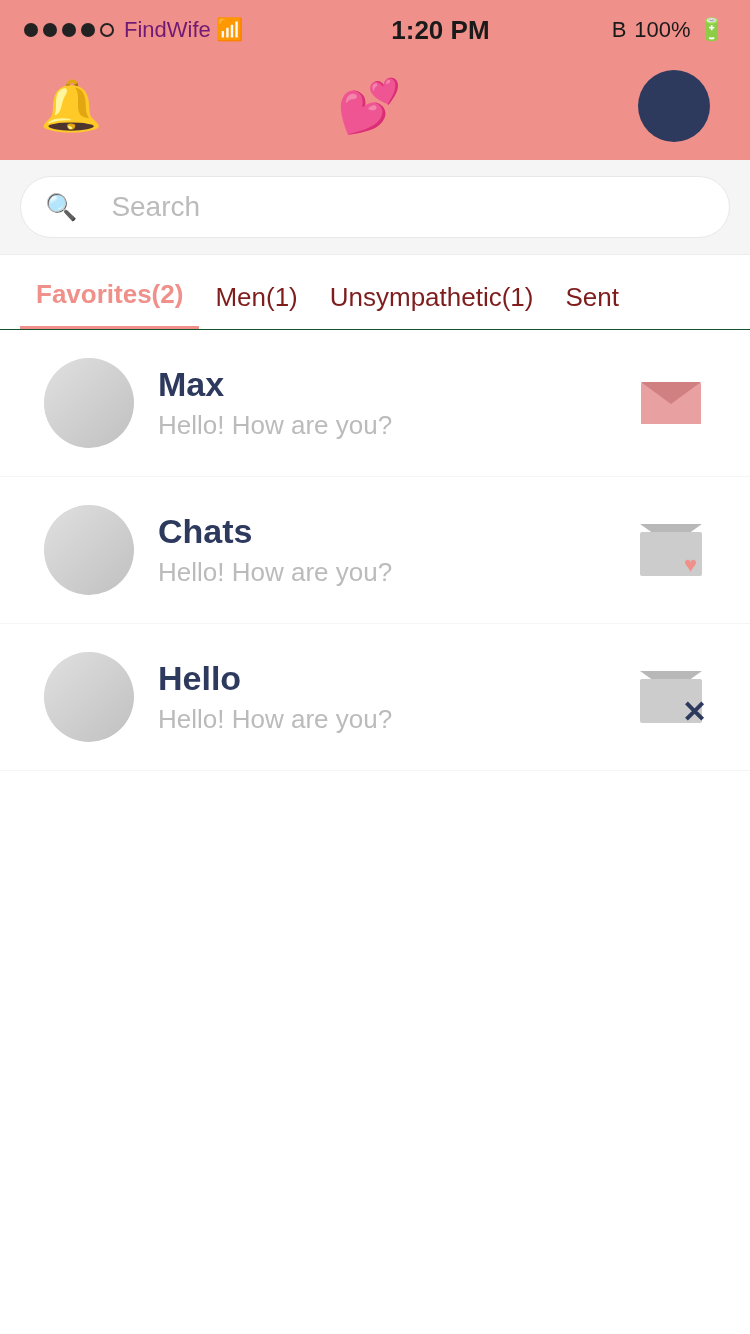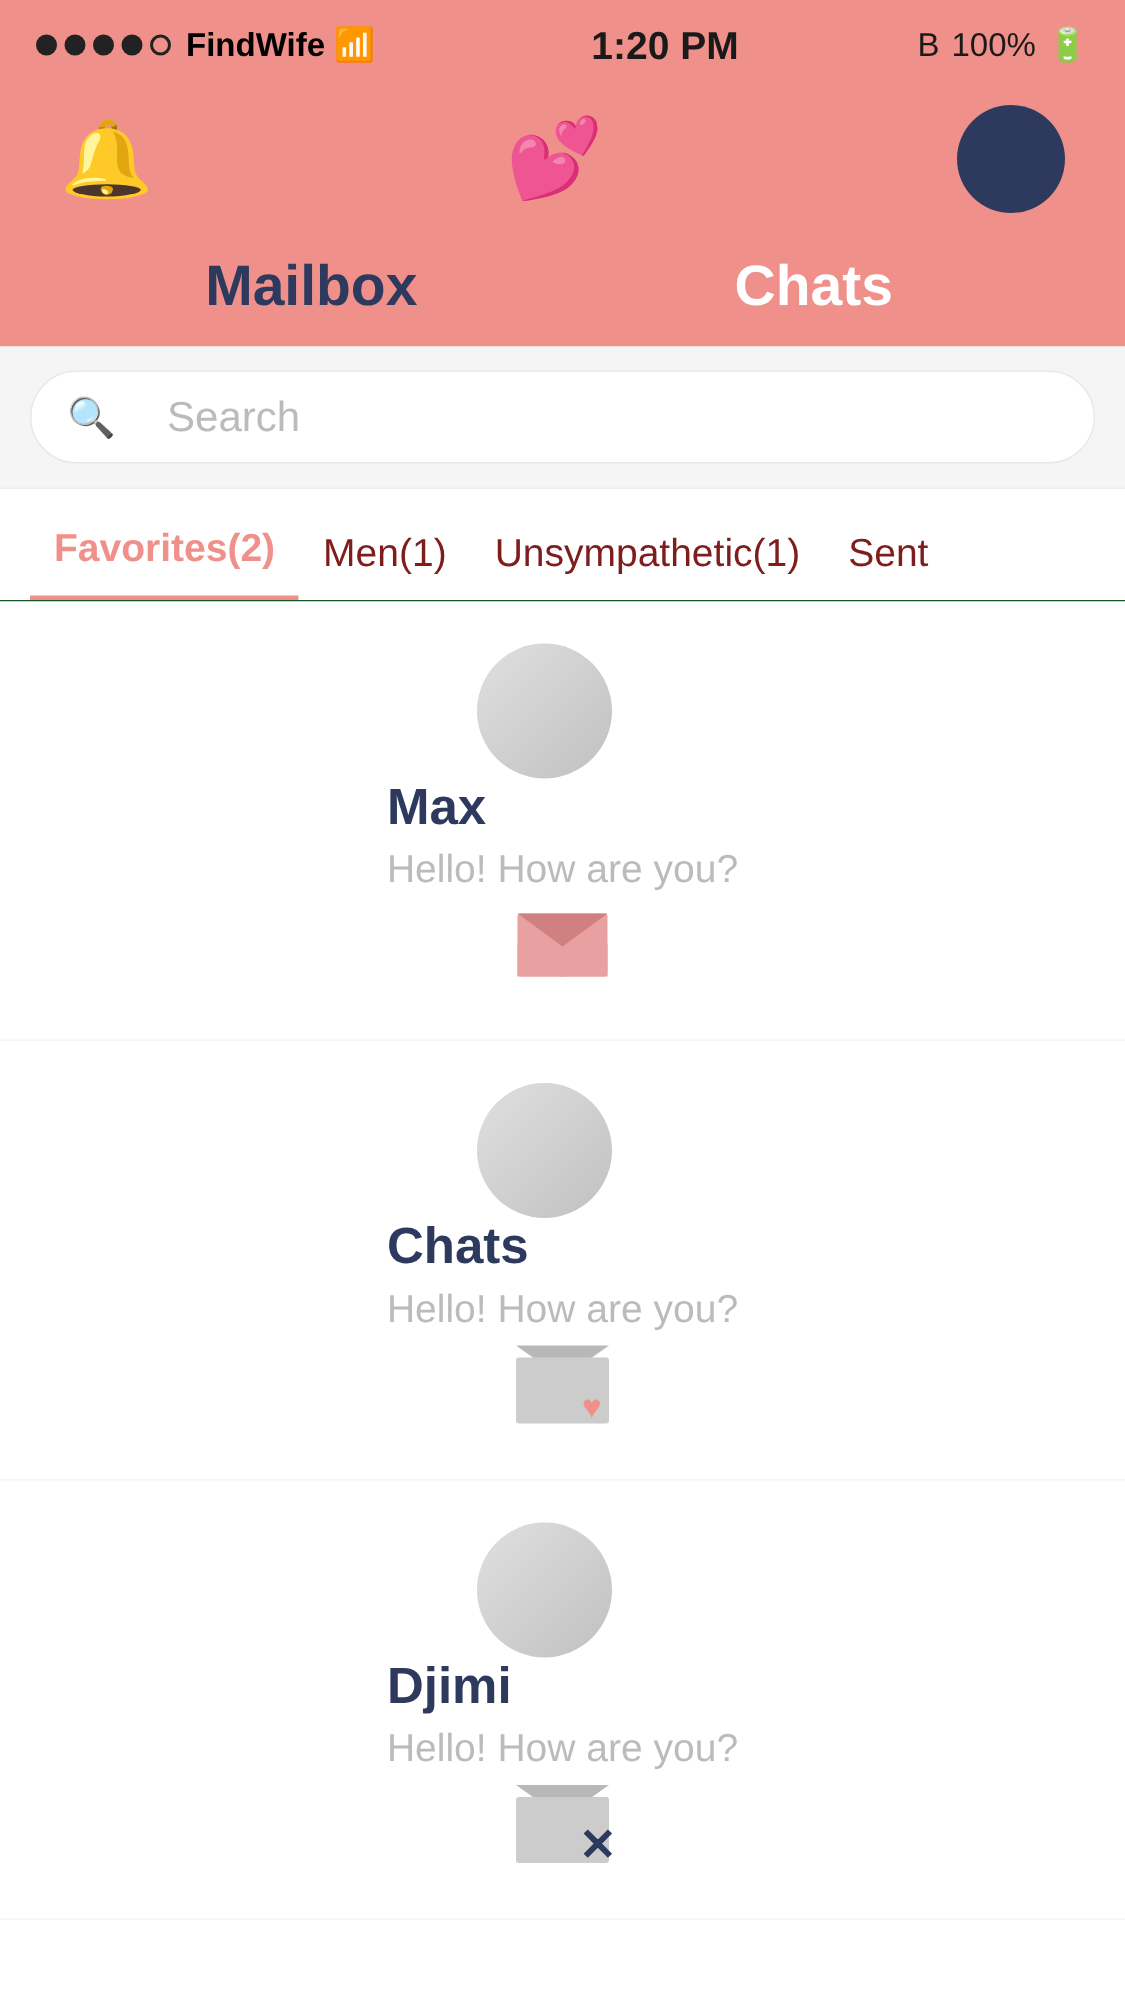--- a/index.html
+++ b/index.html
@@ -27,21 +27,21 @@
       align-items: center;
       gap: 6px;
       font-size: 22px;
       color: #1a1a1a;
     }
     .status-dots {
       display: flex; gap: 5px; align-items: center;
     }
     .dot { width: 14px; height: 14px; border-radius: 50%; background: #222; }
     .dot.empty { background: transparent; border: 2px solid #222; }
-    .carrier-name { font-size: 22px; font-weight: 700; color: #000000; margin-left: 4px; }
+    .carrier-name { font-size: 22px; font-weight: 400; color: #701a75; margin-left: 4px; }
     .wifi-icon { font-size: 22px; }
     .status-center { font-size: 26px; font-weight: 700; color: #1a1a1a; margin-left: 25px; }
     .status-right { display: flex; align-items: center; gap: 8px; font-size: 22px; color: #1a1a1a; }
 
     
     .app-header {
       background: #f0908a;
       padding: 10px 40px 0;
     }
     .app-icons-row {
@@ -136,24 +136,23 @@
       font-weight: 600;
     }
 
     
     .message-list {
       background: white;
     }
     .message-item {
       display: flex;
       align-items: center;
-      padding: 28px 30px;
+      padding: 28px 44px;
       border-bottom: 1px solid #f5f5f5;
       cursor: pointer;
-      flex-direction: column;
     }
     .message-avatar {
       width: 90px;
       height: 90px;
       border-radius: 50%;
       background: #ddd;
       flex-shrink: 0;
       margin-right: 24px;
       overflow: hidden;
       display: flex;
@@ -325,24 +324,20 @@
 <div class="app-header">
   <div class="app-icons-row">
 
     <span class="bell-icon">🔔</span>
 
     <span class="heart-logo">💕</span>
 
     <div class="profile-circle"></div>
   </div>
 
-  <div class="nav-tabs">
-    <div class="nav-tab inactive">Mailbox</div>
-    <div class="nav-tab active">Chats</div>
-  </div>
 </div>
 
 <div class="search-container">
   <div class="search-box">
     <span class="search-icon-unicode">🔍</span>
     <span class="search-input-display">Search</span>
   </div>
 </div>
 
 <div class="filter-tabs">
@@ -389,21 +384,21 @@
         <span class="heart-badge">♥</span>
       </div>
     </div>
   </div>
 
   <div class="message-item">
     <div class="message-avatar">
       <div class="avatar-placeholder"></div>
     </div>
     <div class="message-content">
-      <div class="message-name">Djimi</div>
+      <div class="message-name">Hello</div>
       <div class="message-preview">Hello! How are you?</div>
     </div>
     <div class="message-icon">
 
       <div class="envelope-x">
         <div class="ex-flap"></div>
         <div class="ex-body"></div>
         <span class="x-badge">✕</span>
       </div>
     </div>

